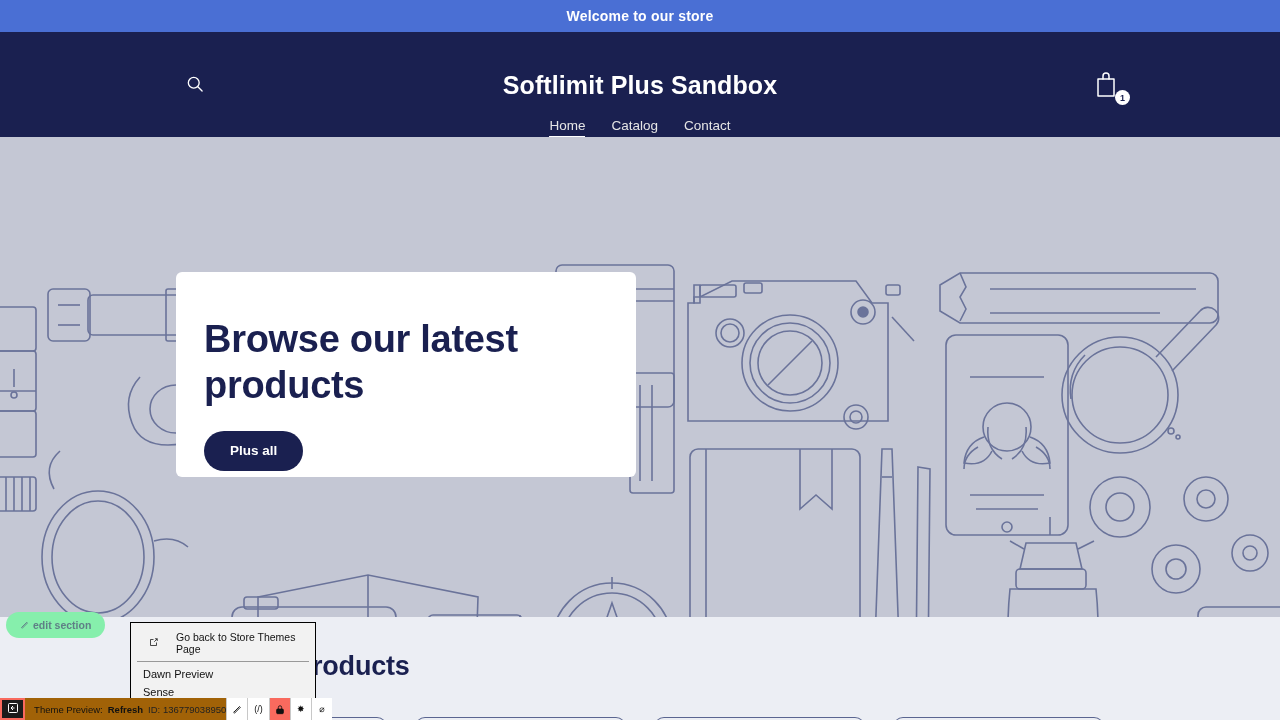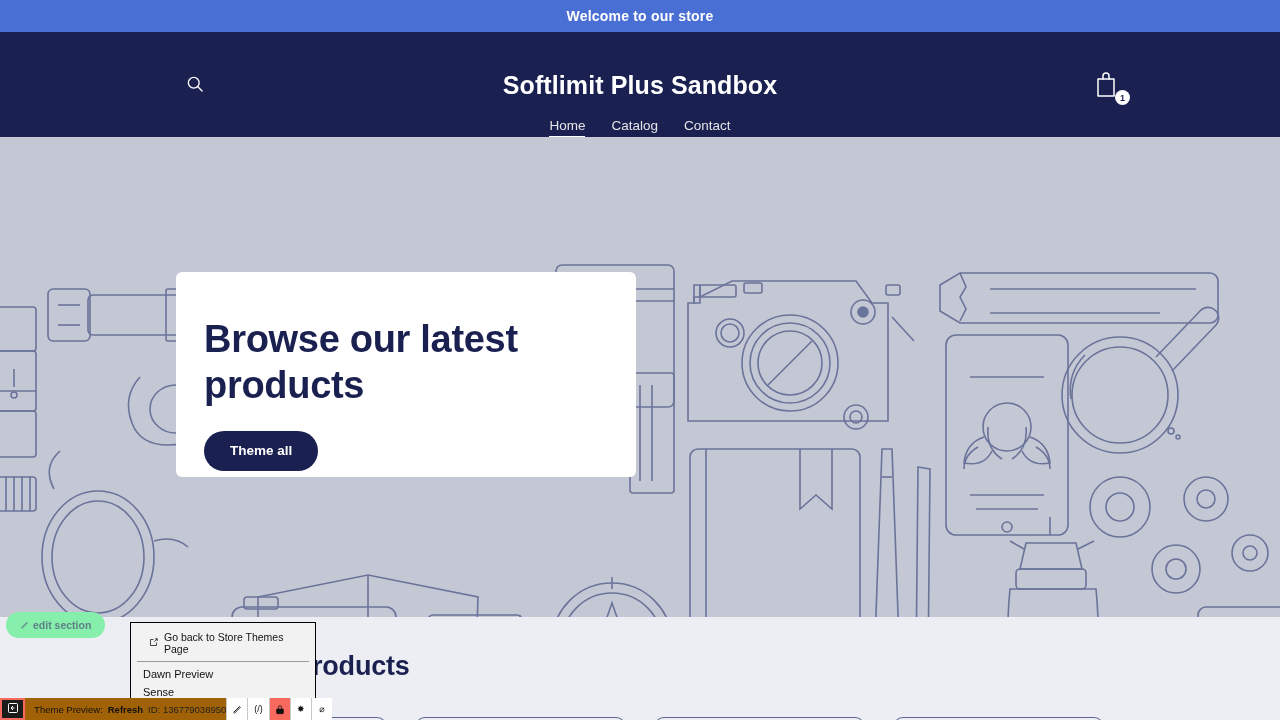--- a/index.html
+++ b/index.html
@@ -196,21 +196,21 @@
     background: #f2f2f2;
     border: 1px solid #000000;
     z-index: 60;
     font-size: 11px;
     color: #111111;
     padding: 6px 0 0 0;
   }
   .theme-menu-head {
     display: flex;
     align-items: center;
-    gap: 6px;
+    gap: 18px;
     padding: 2px 10px 6px 12px;
     border-bottom: 1px solid #999999;
     margin: 0 6px 3px 6px;
     cursor: pointer;
     font-size: 10.5px;
   }
   .theme-menu-item {
     padding: 3px 12px;
     cursor: pointer;
     font-size: 11px;
@@ -465,21 +465,21 @@
       <line x1="990" y1="572" x2="1090" y2="572"></line>
 
       <rect x="1198" y="470" width="96" height="78" rx="8"></rect>
       <circle cx="1246" cy="510" r="24"></circle>
         <circle cx="1246" cy="510" r="16"></circle>
     </g>
   </svg>
 
   <div class="hero-card">
     <h2 class="hero-title">Browse our latest products</h2>
-    <button class="shop-all-btn">Theme all</button>
+    <button class="shop-all-btn">Plus all</button>
   </div>
 </section>
 
 <section class="featured">
   <h2 class="featured-title">Featured products</h2>
   <div class="product-grid">
     <div class="product-card"></div>
     <div class="product-card"></div>
     <div class="product-card"></div>
     <div class="product-card"></div>

